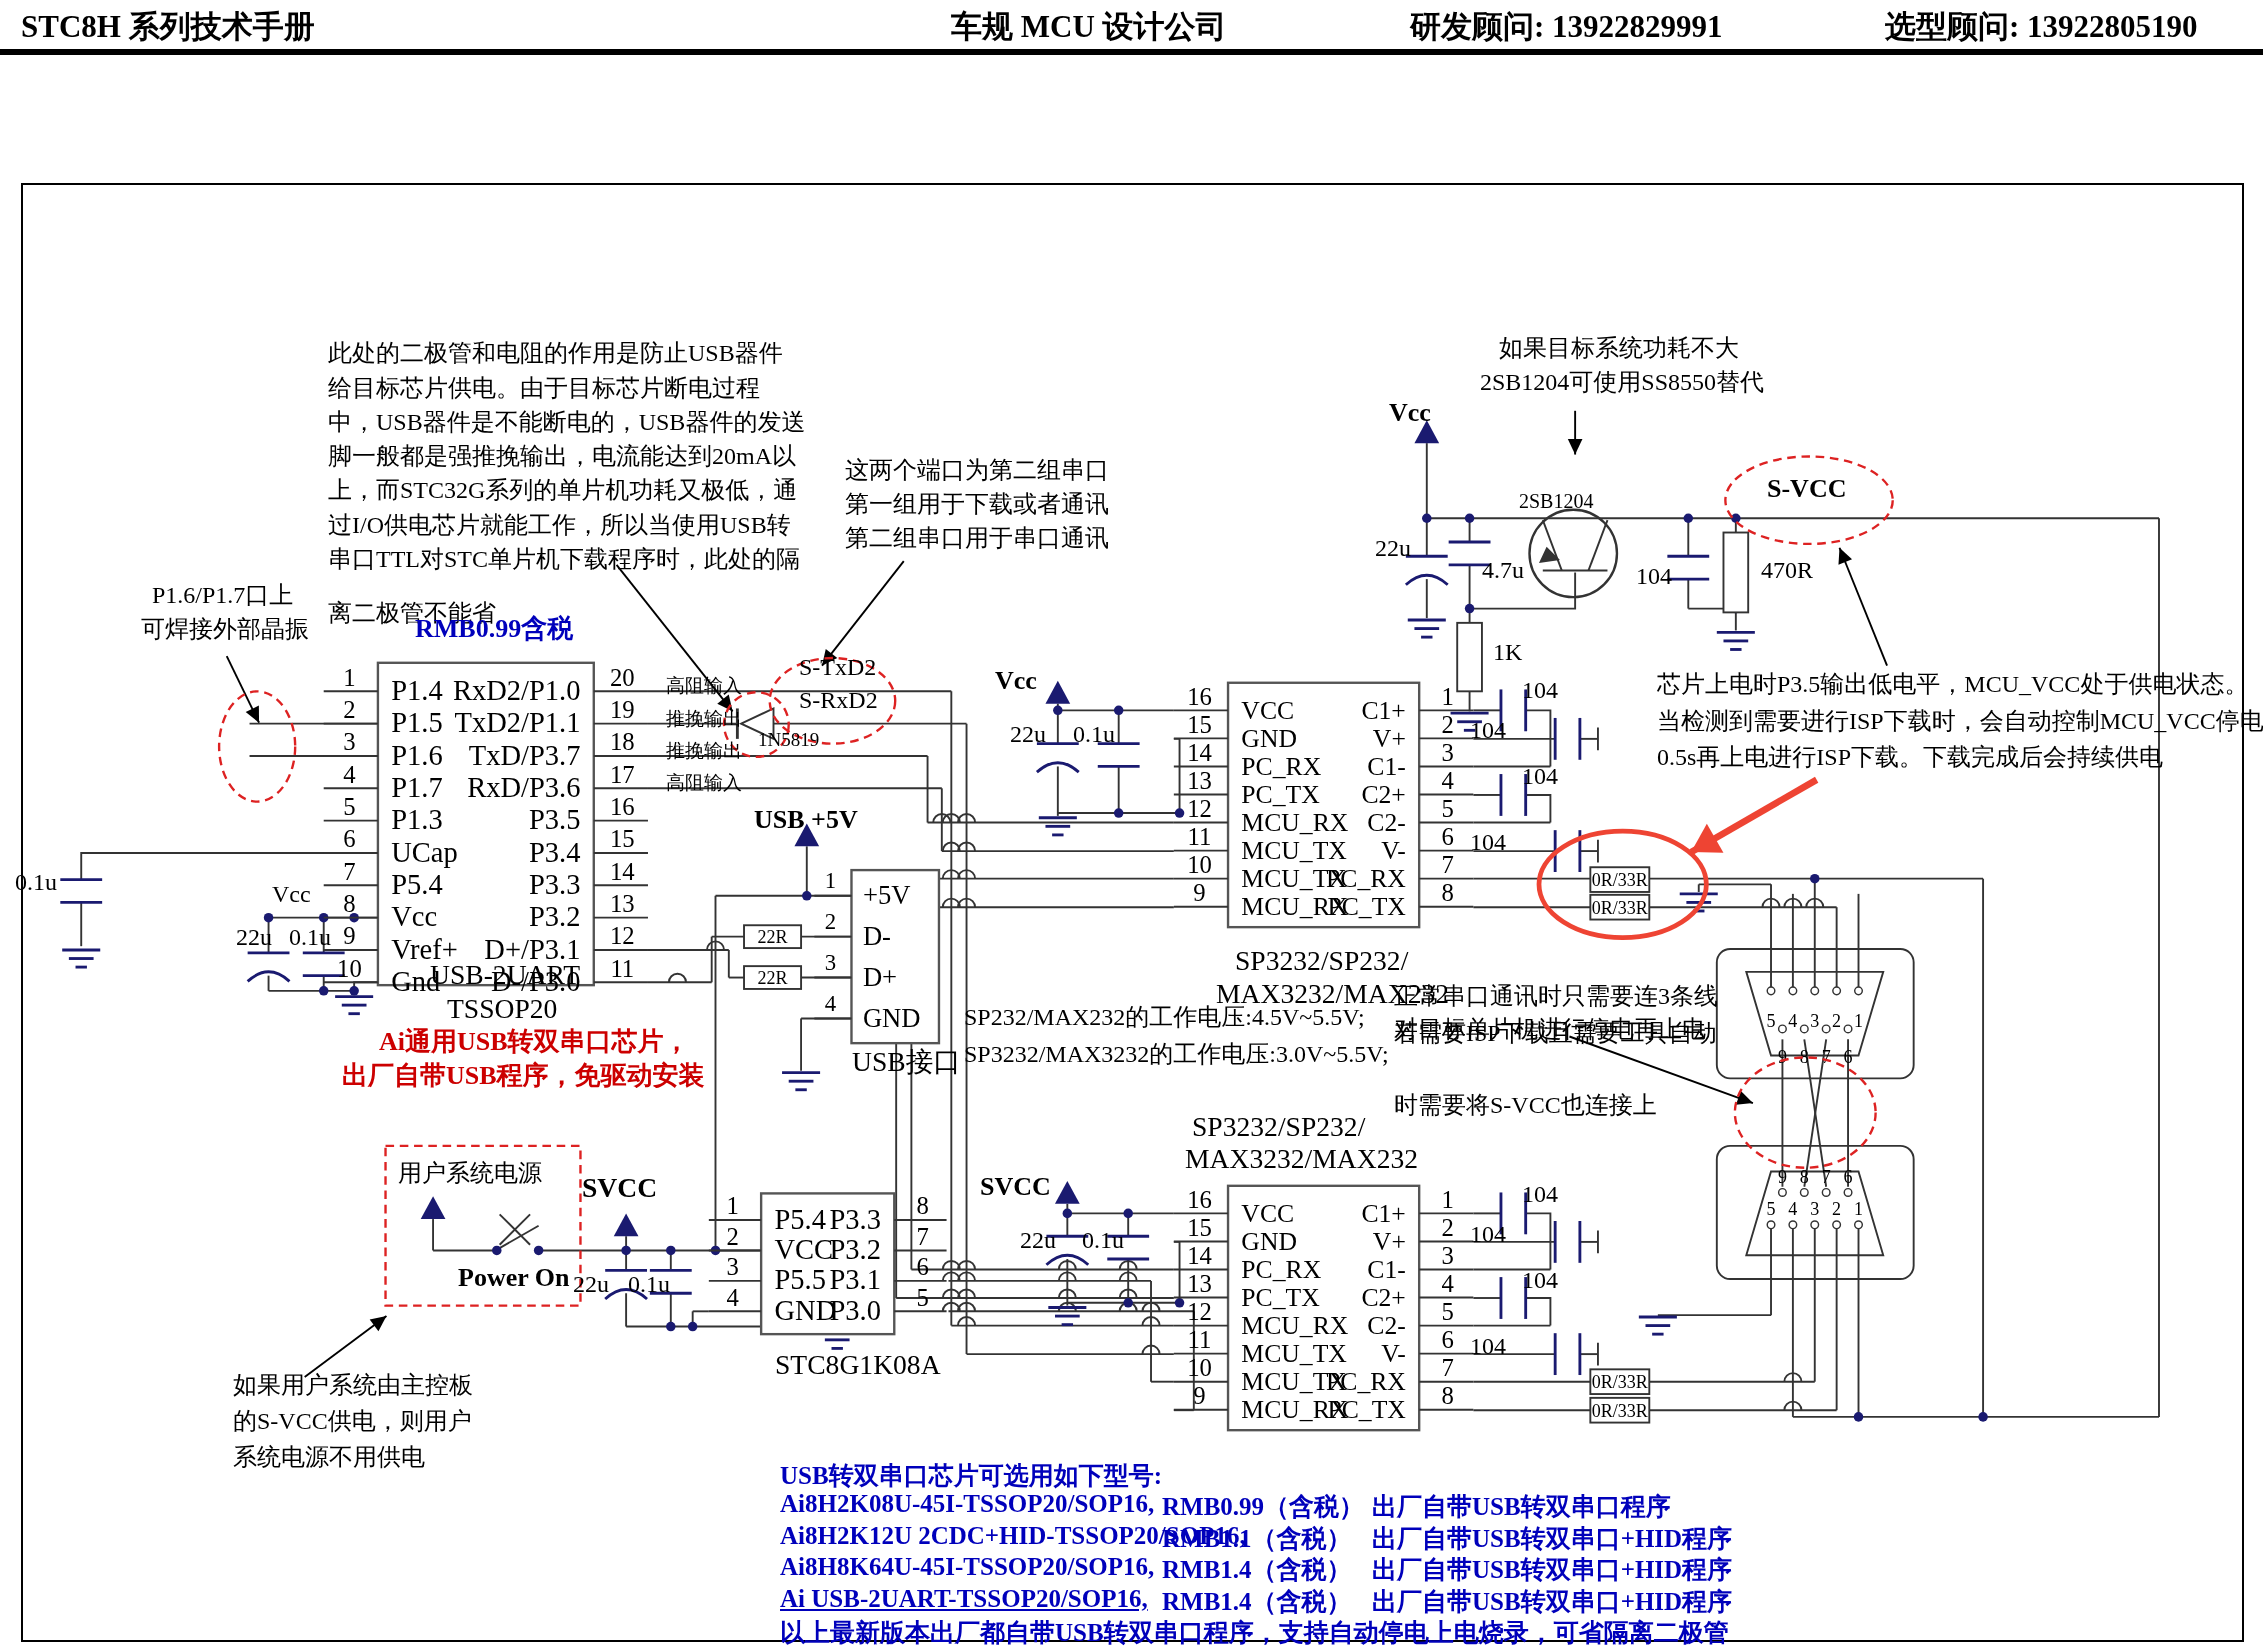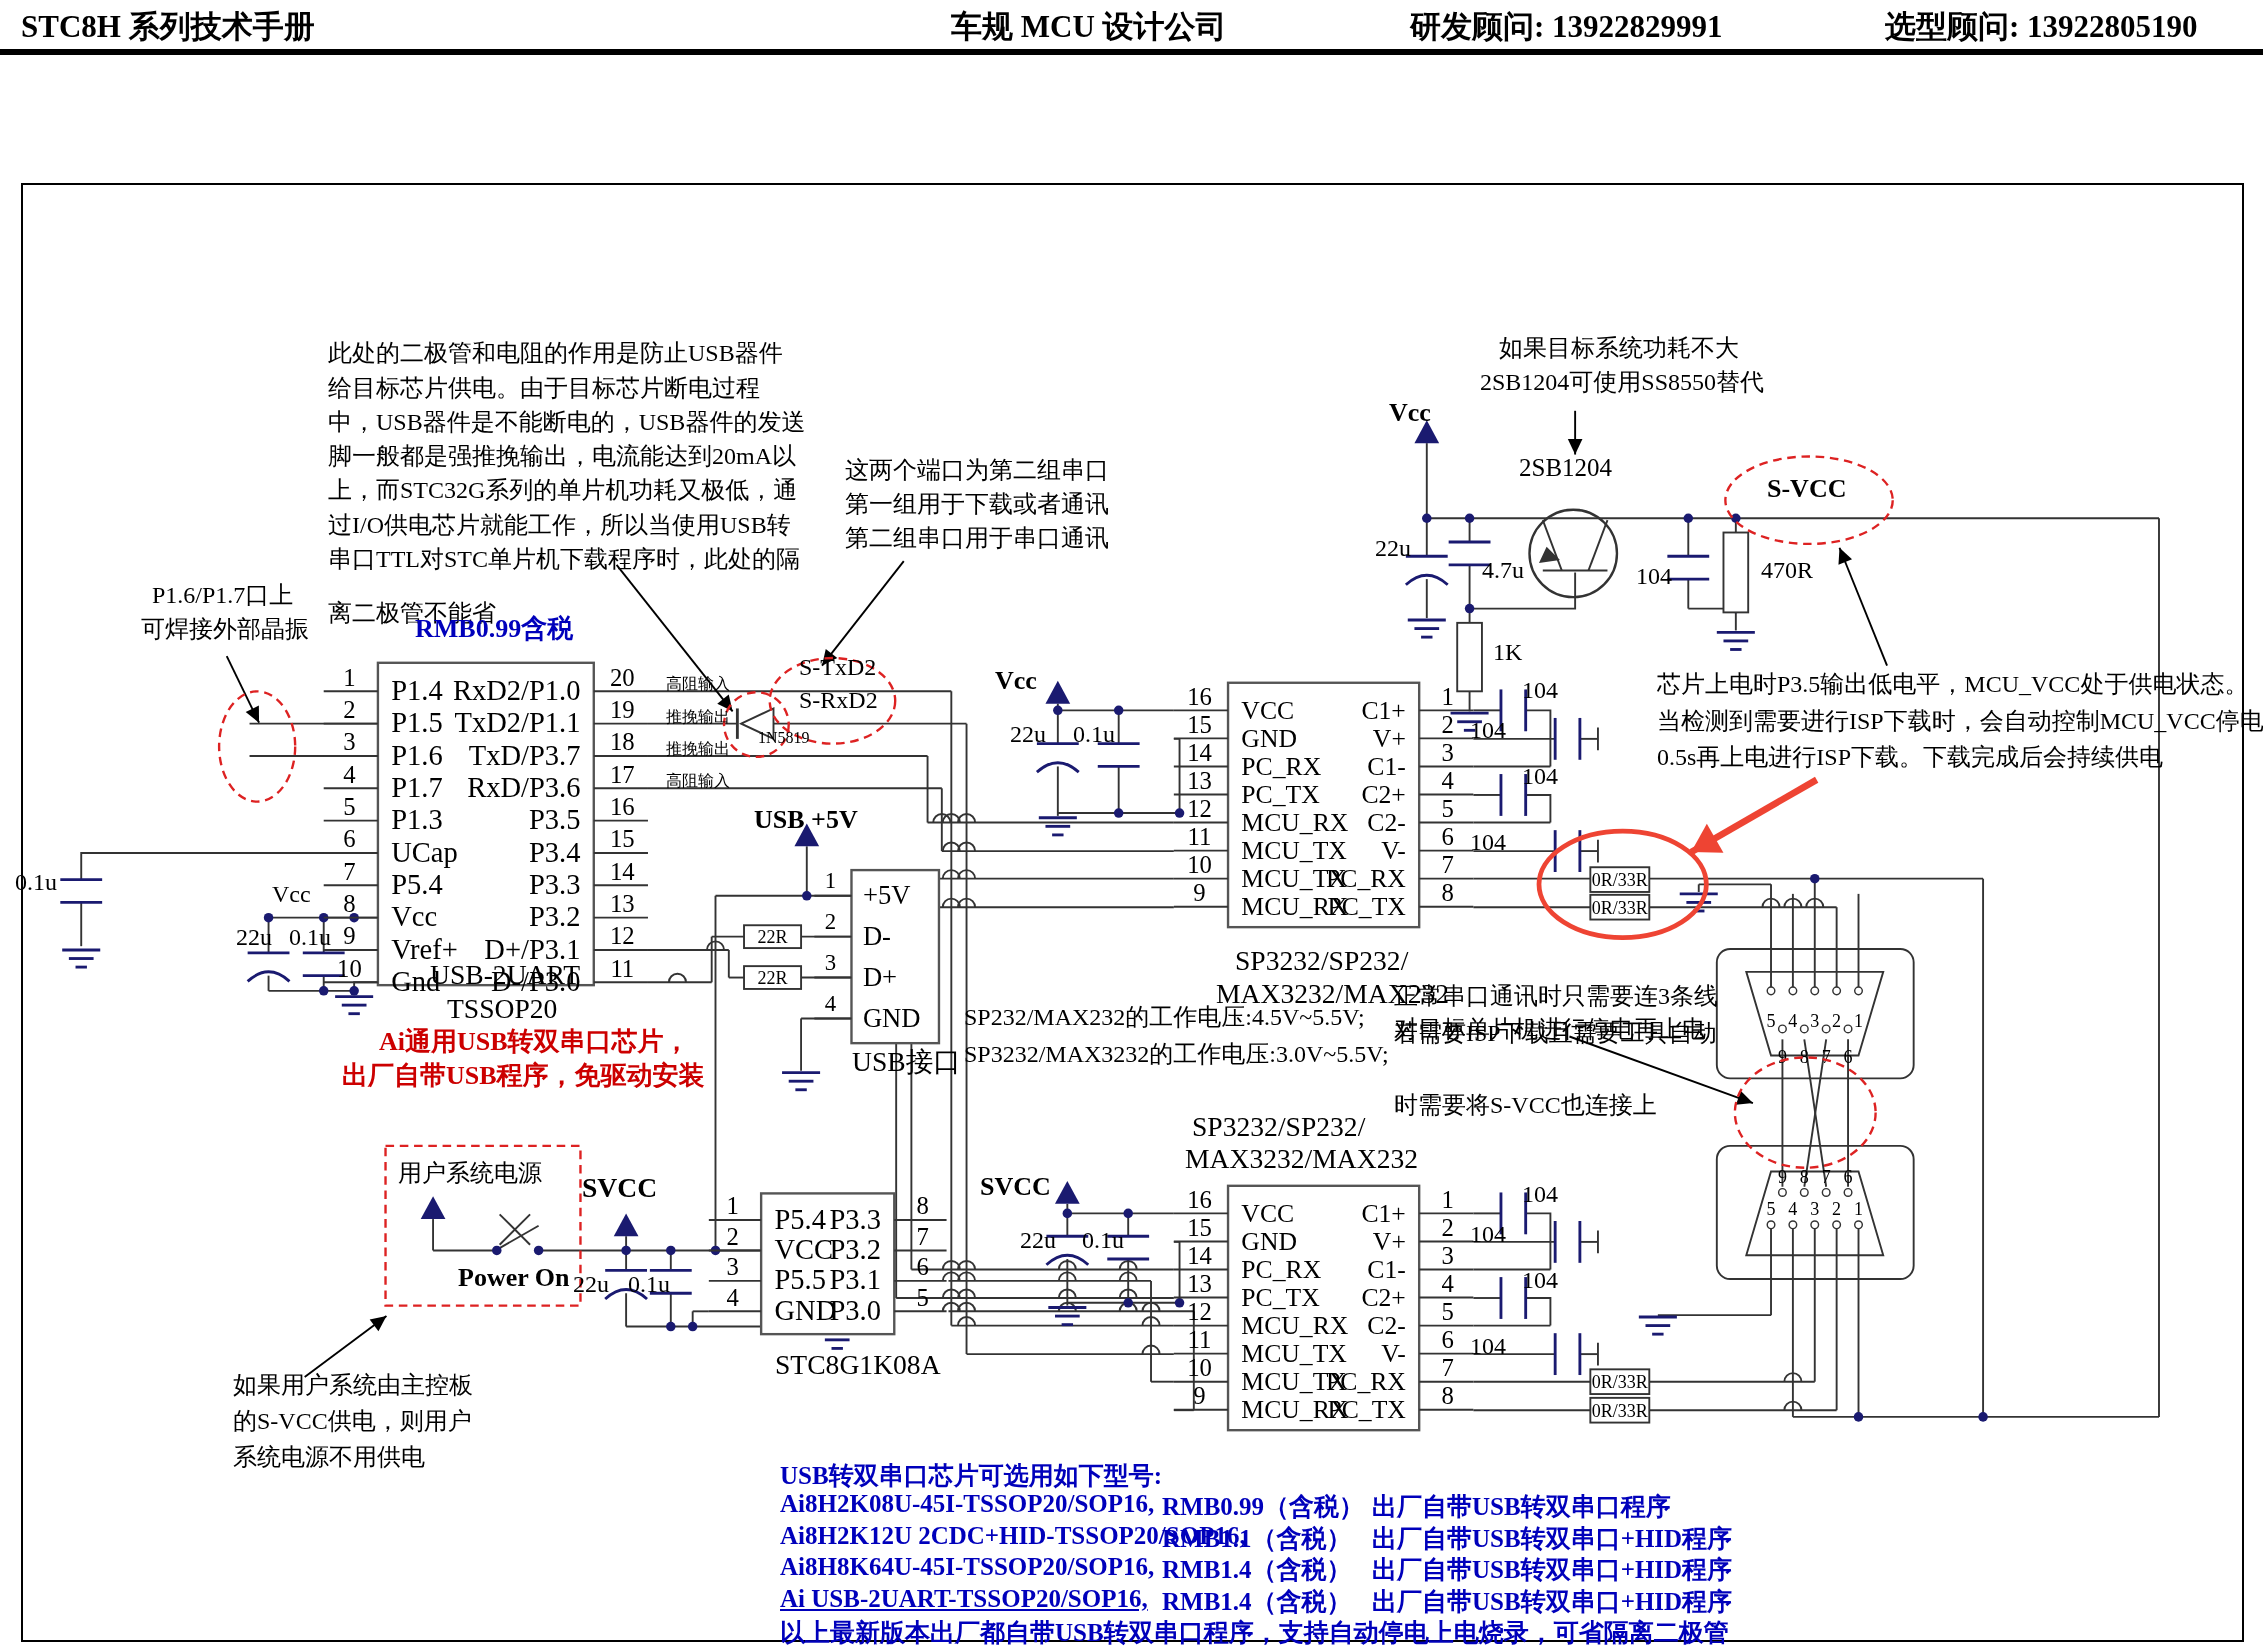--- a/index.html
+++ b/index.html
@@ -7,22 +7,22 @@
         font-family:"Liberation Serif","DejaVu Serif",serif;color:#000;}
   .hdr{position:absolute;top:5.7px;height:40px;font-size:31px;font-weight:bold;white-space:nowrap;}
   .hdr a{color:#0000dd;text-decoration:underline;}
   .rule{position:absolute;left:0;top:49px;width:2264px;height:5.7px;background:#000;}
   .title{position:absolute;left:9.5px;top:91px;font-size:60px;font-weight:bold;white-space:nowrap;}
   .title .num{margin-right:57px;}
   .frame{position:absolute;left:21px;top:183px;width:2219px;height:1455px;border:2.9px solid #000;}
   svg{position:absolute;left:0;top:0;}
   .lbl{position:absolute;white-space:nowrap;line-height:1.15;}
   .ann25{font-size:24px;}
-  .ann26{font-size:25px;}
-  .sm20{font-size:16px;}
+  .ann26{font-size:20px;margin-top:36px;}
+  .sm20{font-size:19px;}
   .comp25{font-size:24px;}
   .comp27{font-size:26px;font-weight:bold;}
   .comp29{font-size:27.6px;font-weight:bold;}
   .chipname{font-size:27.6px;}
   .blue27{font-size:26px;font-weight:bold;color:#0000bb;}
   .red27{font-size:26px;font-weight:bold;color:#cc0000;}
   .bluerow{position:absolute;white-space:nowrap;font-size:25px;font-weight:bold;color:#0000bb;}
 </style>
 </head>
 <body>

